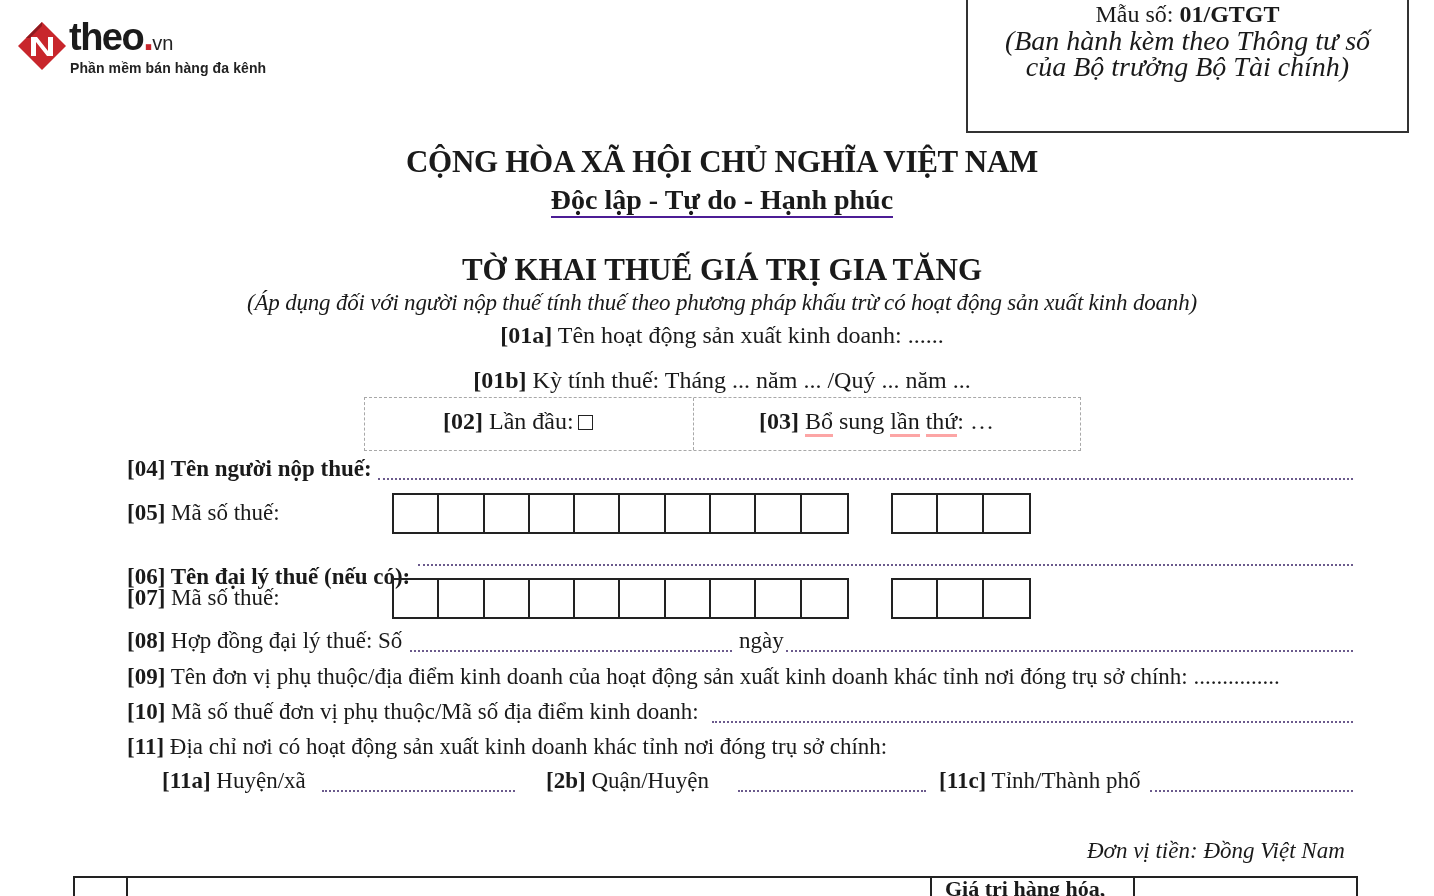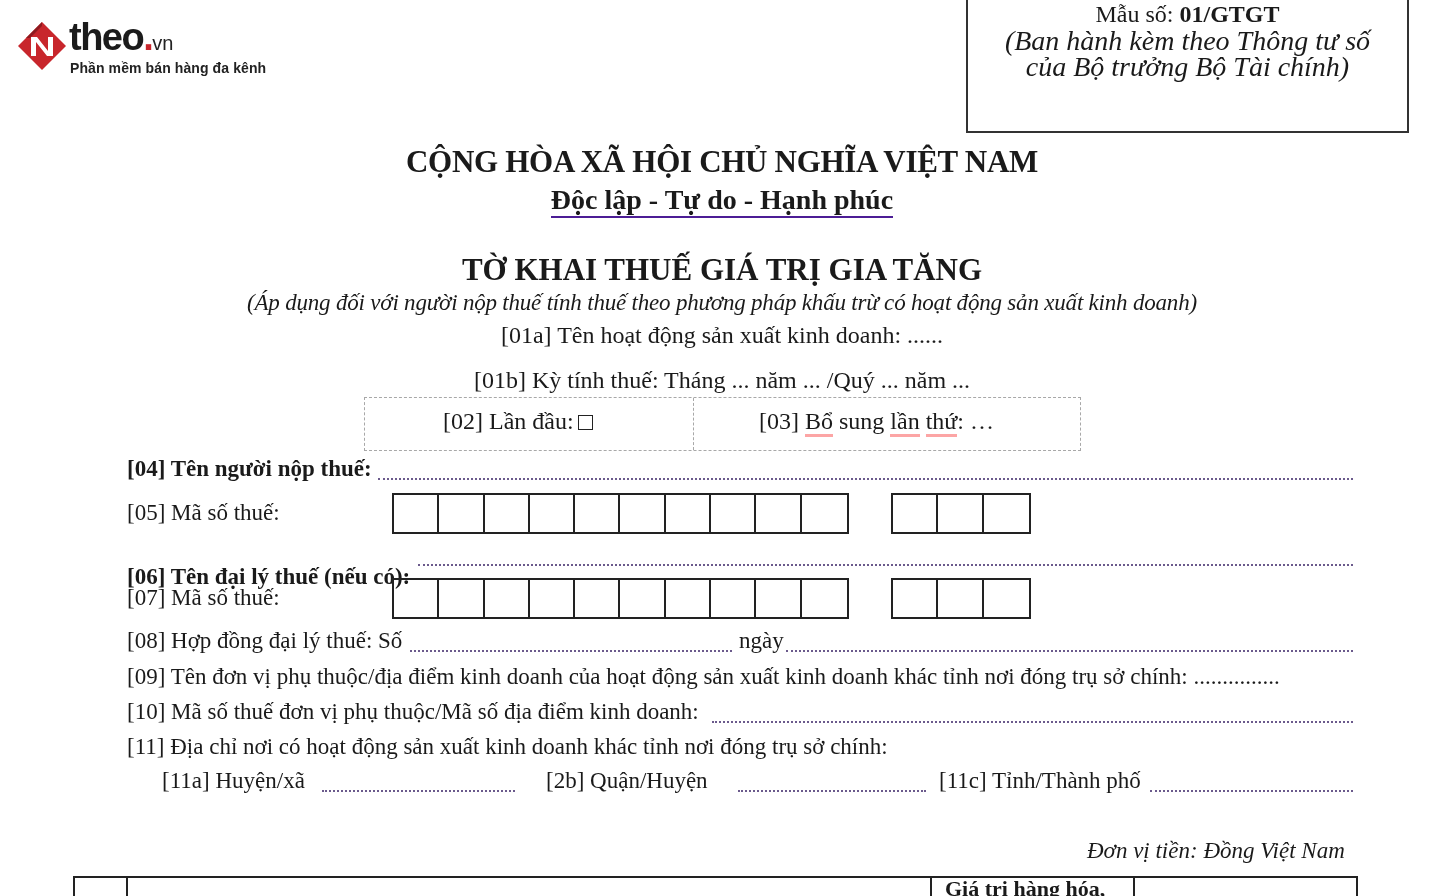--- a/index.html
+++ b/index.html
@@ -22,21 +22,21 @@
   .form-box .it { font-style: italic; font-size: 28px; line-height: 26px; }
 
   .center { left: 0; width: 1444px; text-align: center; }
   .nation { top: 144px; font-weight: bold; font-size: 31px; letter-spacing: -0.3px; }
   .motto { top: 184px; font-weight: bold; font-size: 28px; }
   .motto span { border-bottom: 2px solid #4c1d95; padding-bottom: 1px; }
   .title { top: 252px; font-weight: bold; font-size: 31px; letter-spacing: 0px; }
   .subtitle { top: 290px; font-style: italic; font-size: 23px; letter-spacing: -0.2px; }
   .line01a { top: 322px; font-size: 24px; }
   .line01b { top: 367px; font-size: 24px; }
-  b.code { font-weight: normal; margin-top: 28px; }
+  b.code { font-weight: bold; margin-top: 28px; }
 
   
   .dash-box { left: 364px; top: 397px; width: 717px; height: 54px; border: 1px dashed #a8a8a8; }
   .dash-box .div { position: absolute; left: 328px; top: 0; bottom: 0; border-left: 1px dashed #a8a8a8; }
   .dash-box .c02 { position: absolute; left: 78px; top: 10px; font-size: 24px; }
   .dash-box .c03 { position: absolute; left: 394px; top: 10px; font-size: 24px; }
   .squig { border-bottom: 3px solid #fca5a5; }
   .cbox { display: inline-block; width: 15px; height: 15px; border: 1.5px solid #222; vertical-align: -1px; margin-left: 4px; }
 
   .row { left: 127px; font-size: 23px; }

